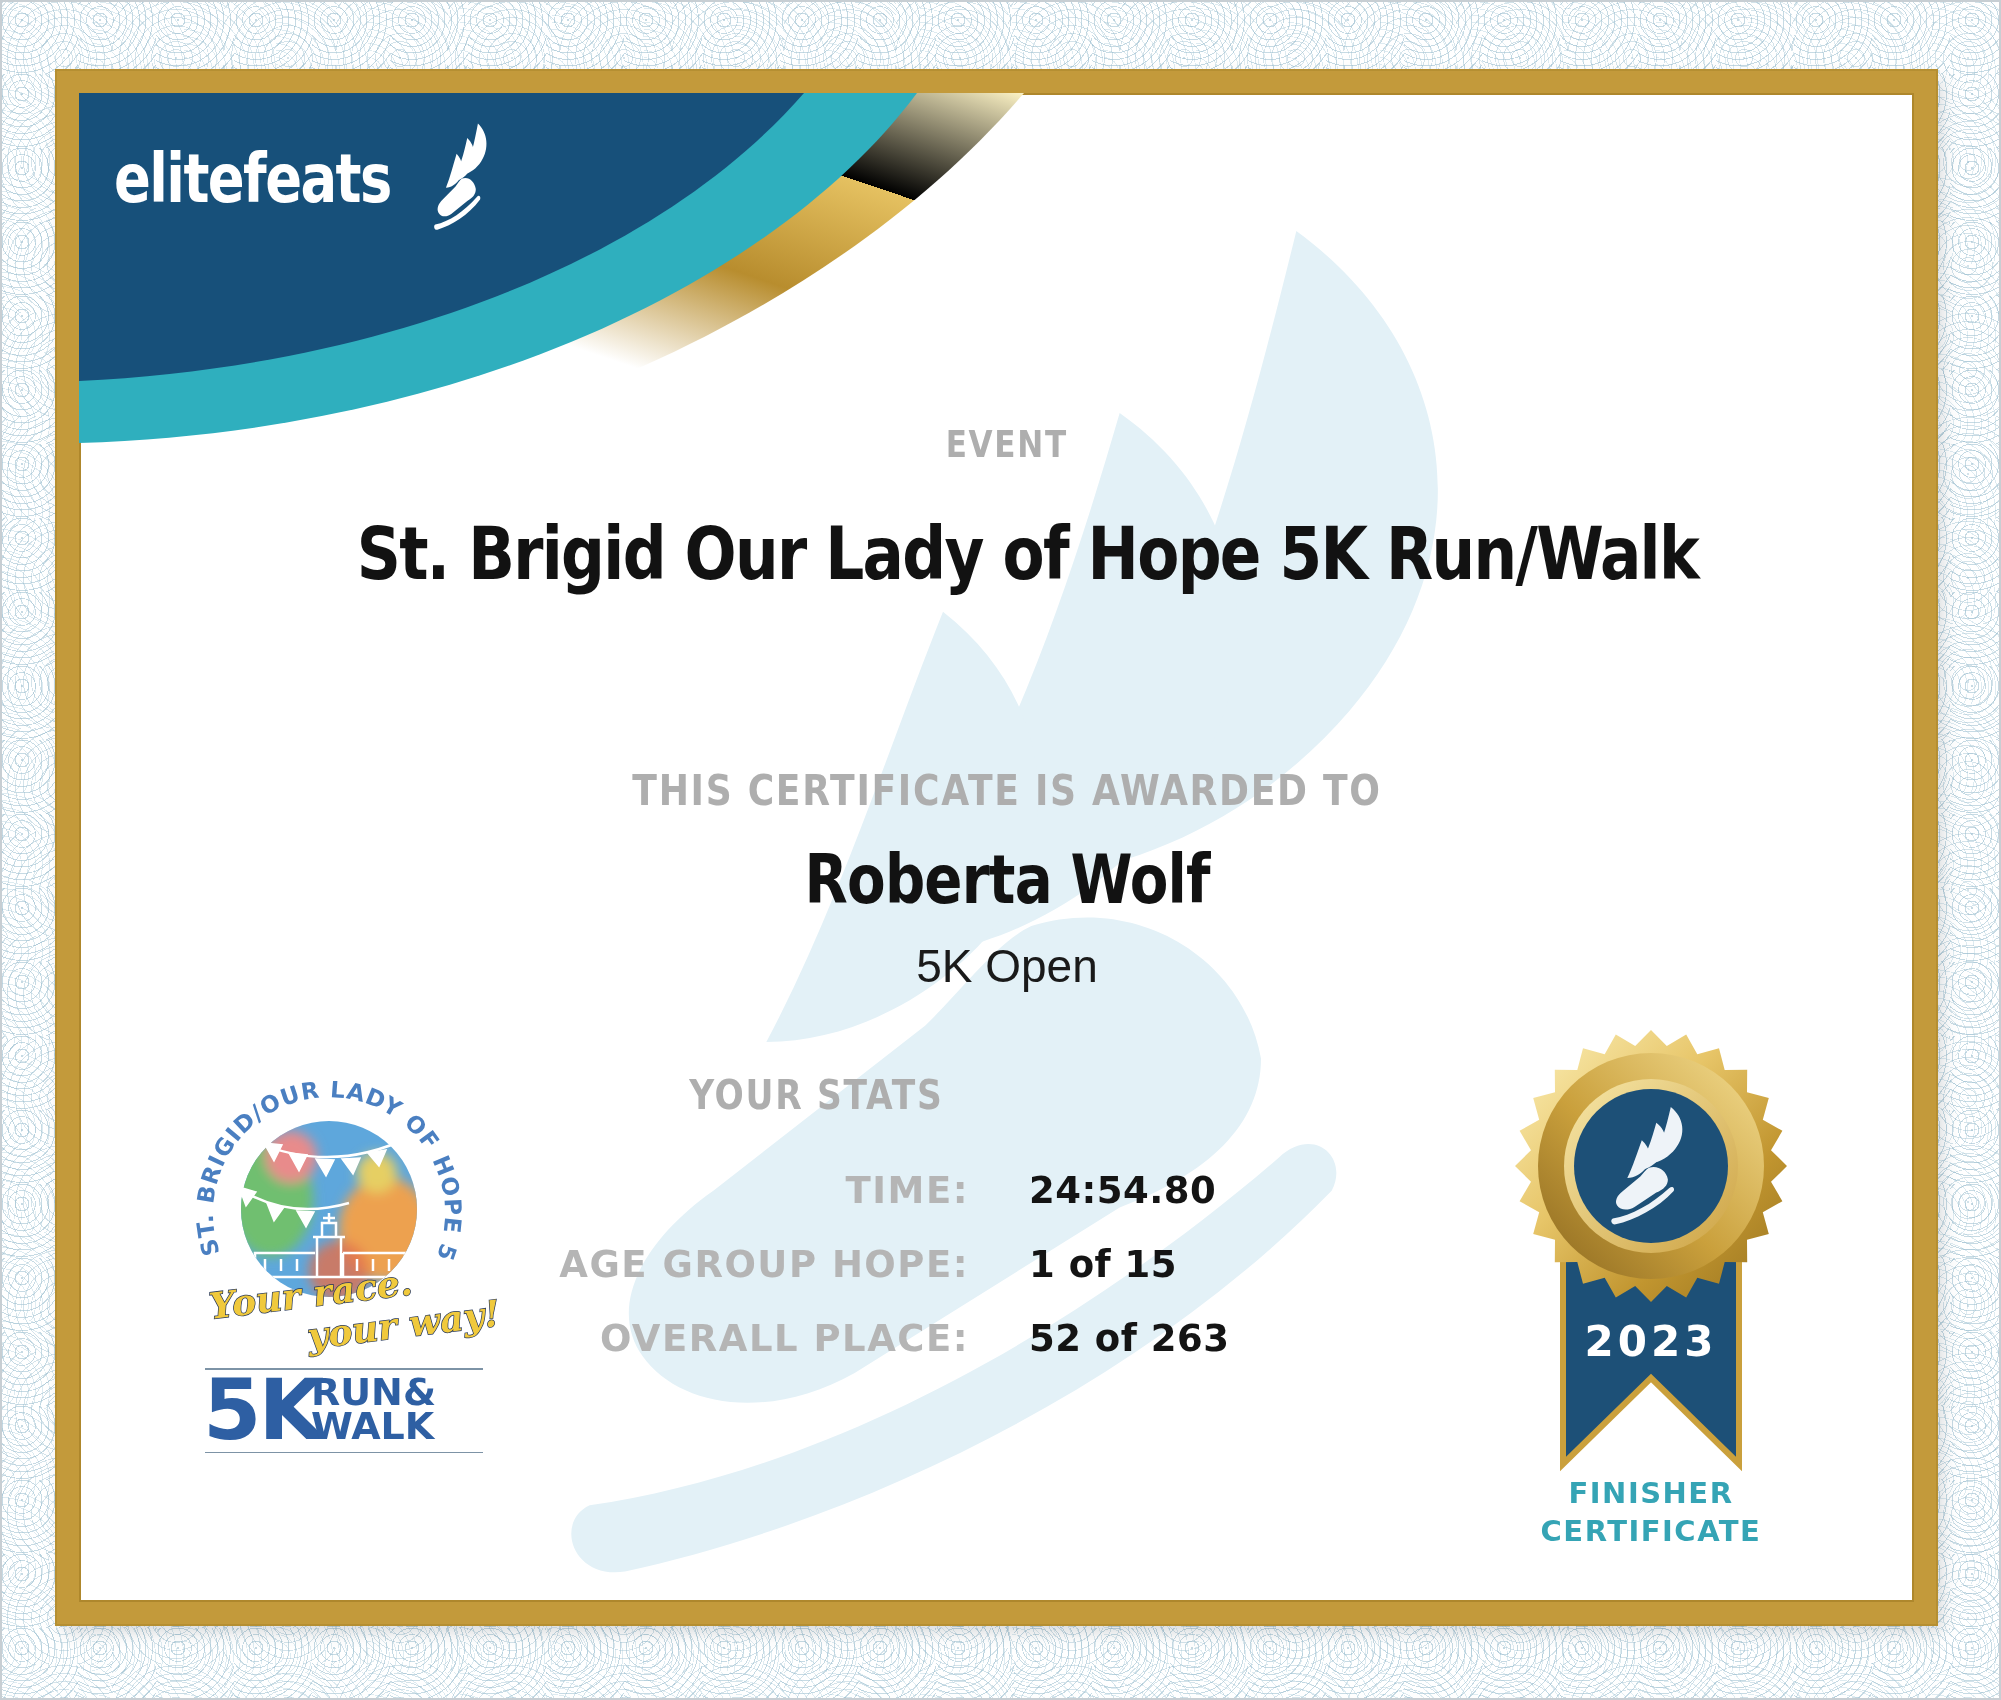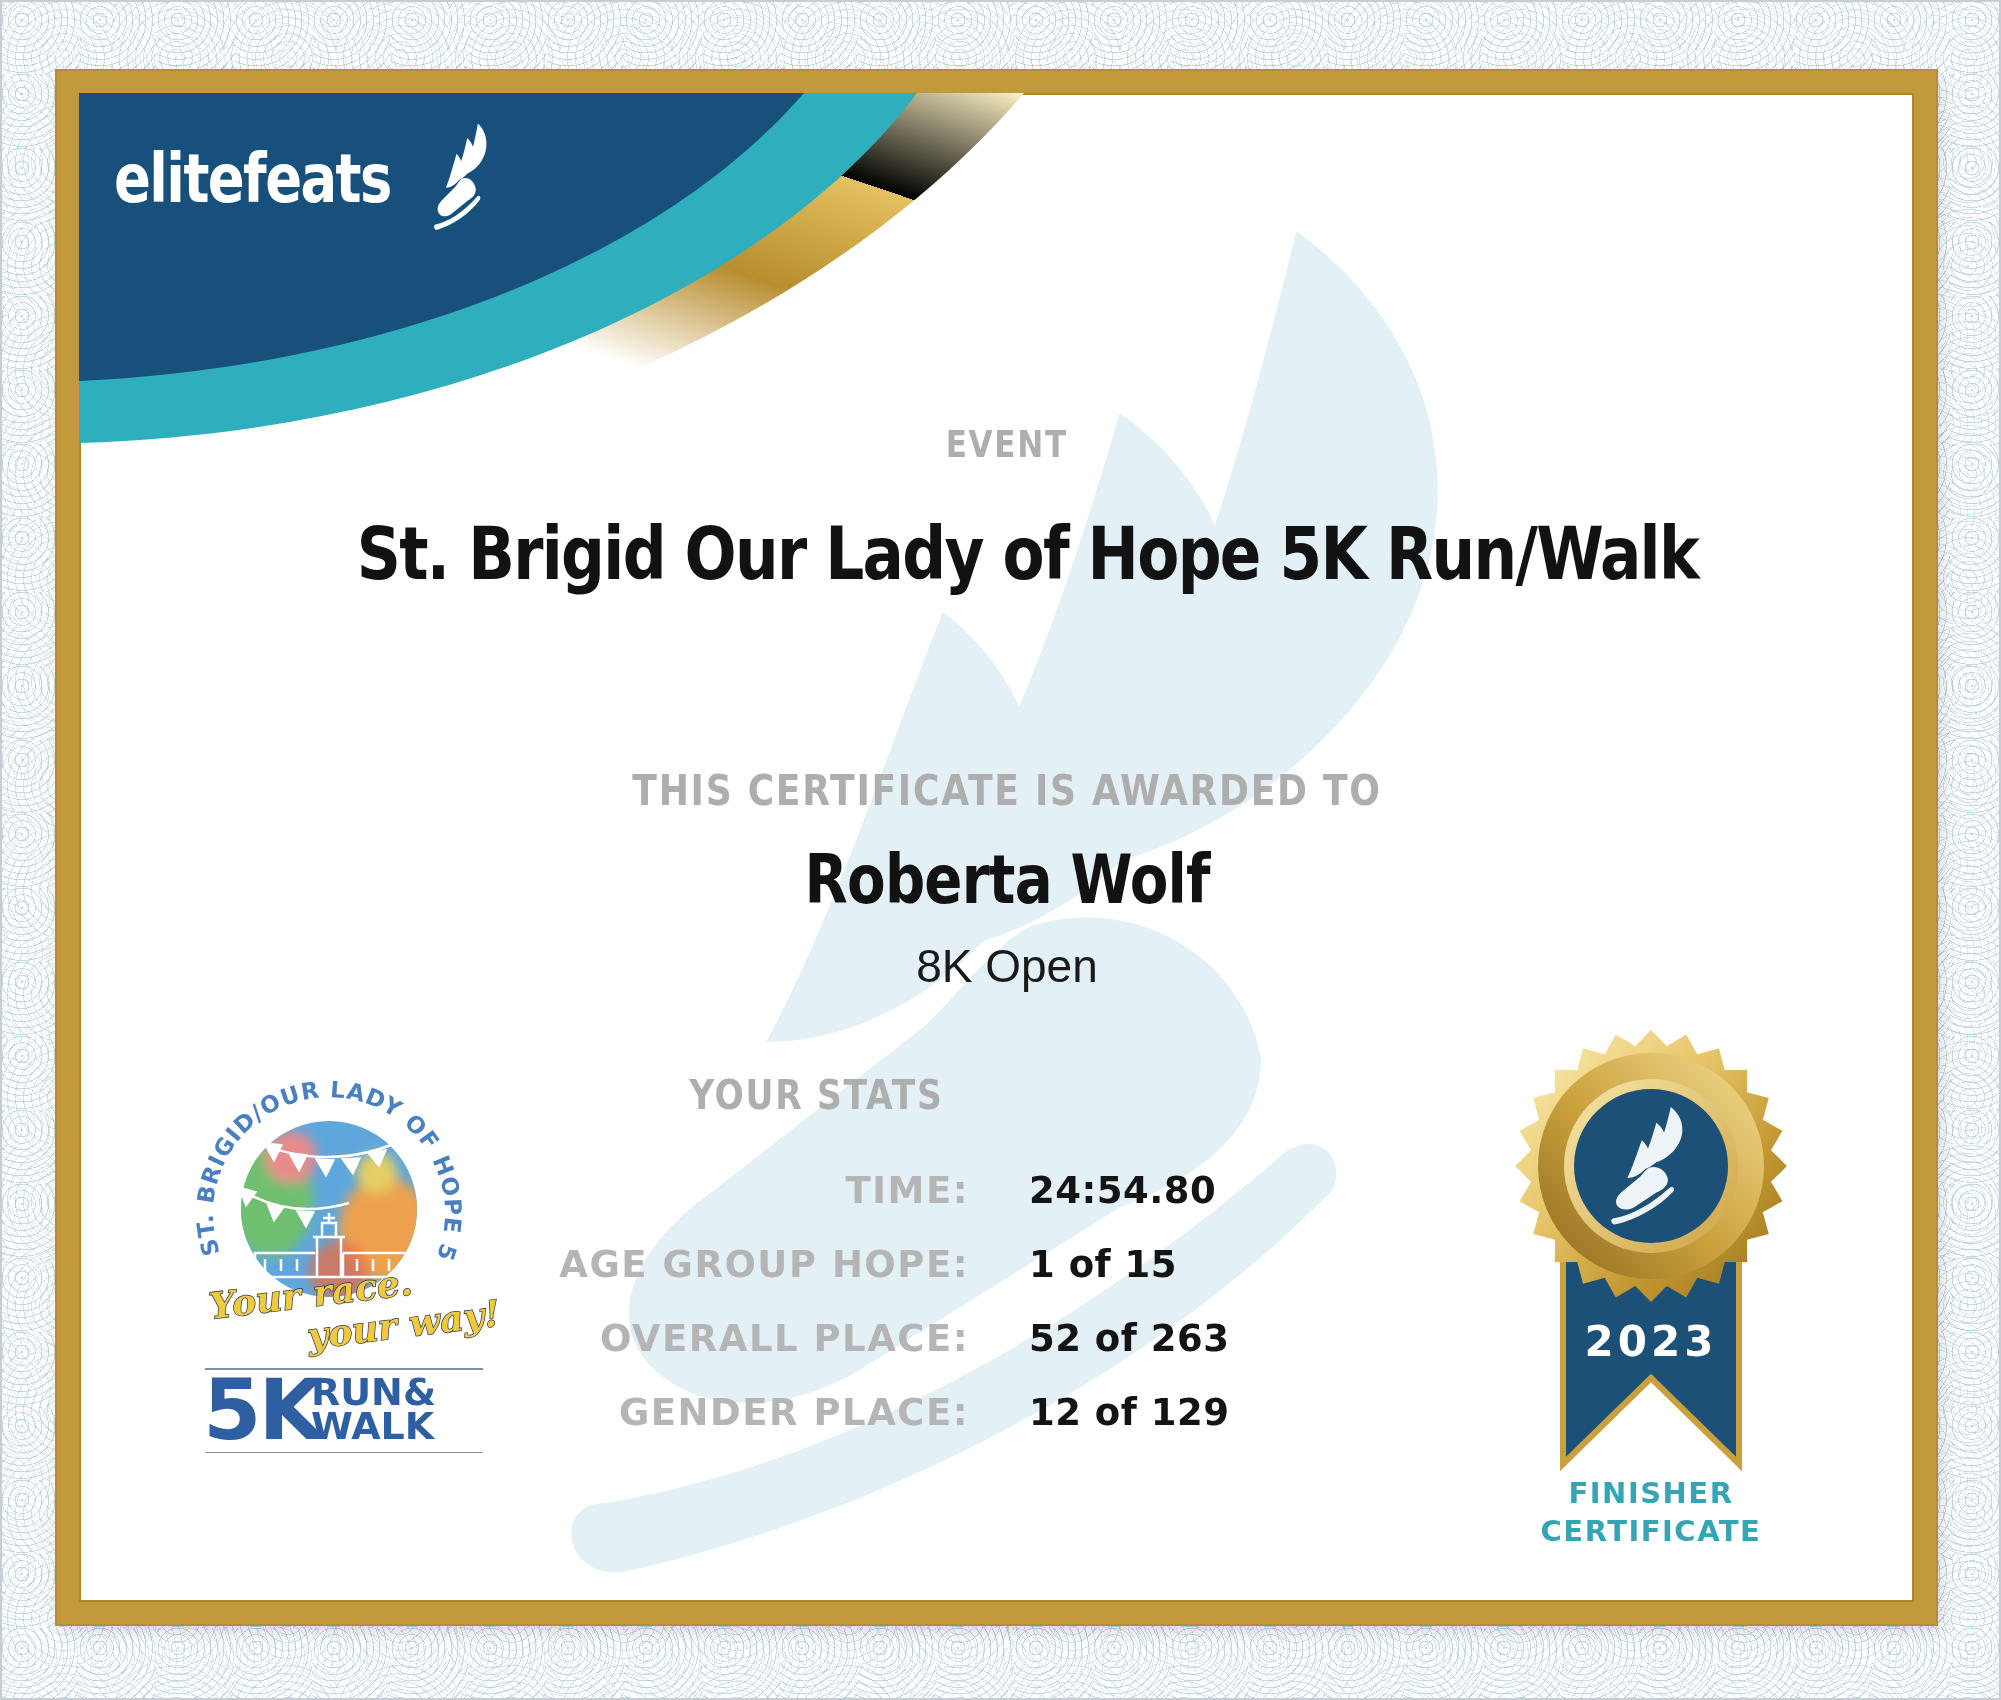--- a/index.html
+++ b/index.html
@@ -90,42 +90,38 @@
       <div class="center-text event-name">
         <span class="squish">St. Brigid Our Lady of Hope 5K Run/Walk</span>
       </div>
       <div class="center-text awarded gray-caps">
         <span class="squish">THIS CERTIFICATE IS AWARDED TO</span>
       </div>
       <div class="center-text recipient">
         <span class="squish">Roberta Wolf</span>
       </div>
       <div class="center-text division">
-        <span>8K Open</span>
+        <span>5K Open</span>
       </div>
       <div class="abs your-stats gray-caps">
         <span class="squish">YOUR STATS</span>
       </div>
 
       <div class="abs stats">
         <div class="stat-row">
           <div class="stat-label">TIME:</div>
           <div class="stat-value">24:54.80</div>
         </div>
         <div class="stat-row">
           <div class="stat-label">AGE GROUP HOPE:</div>
           <div class="stat-value">1 of 15</div>
         </div>
         <div class="stat-row">
           <div class="stat-label">OVERALL PLACE:</div>
           <div class="stat-value">52 of 263</div>
-        </div>
-        <div class="stat-row">
-          <div class="stat-label">GENDER PLACE:</div>
-          <div class="stat-value">12 of 129</div>
         </div>
       </div>
 
       <svg class="abs" style="left:110px;top:988px;" width="310" height="372" viewBox="0 0 310 372">
         <defs>
           <path id="arcPath" d="M31,172 A116,116 0 1 1 249,172" fill="none"></path>
           <clipPath id="globeClip">
               <circle cx="140" cy="128" r="88"></circle>
             </clipPath>
           <filter id="soft">

